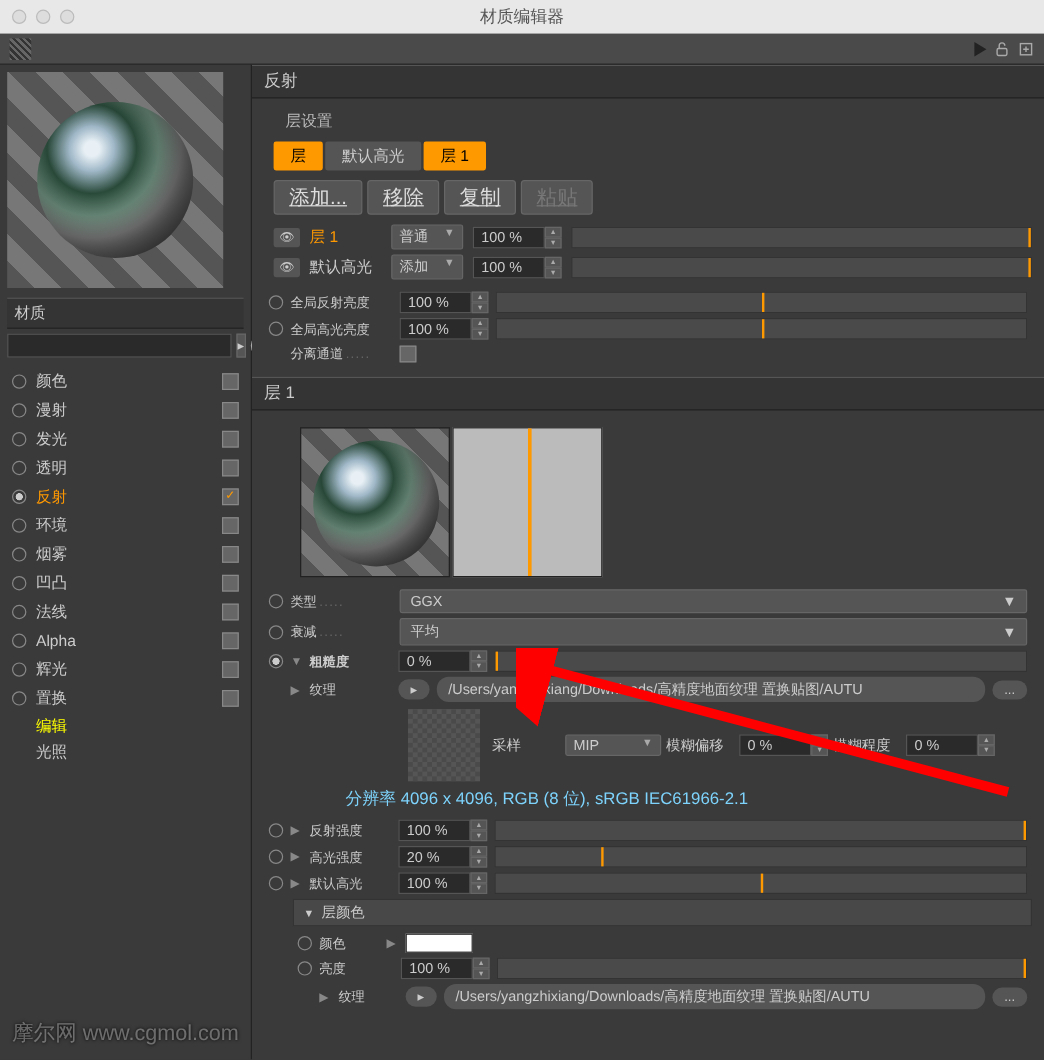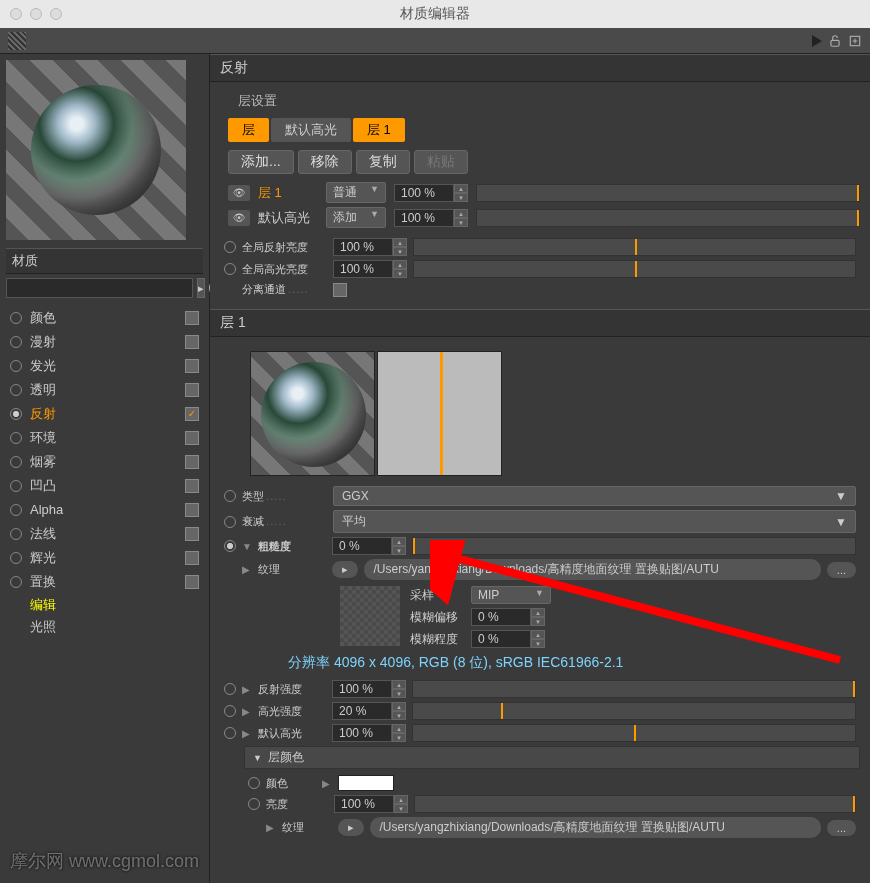--- a/index.html
+++ b/index.html
@@ -40,21 +40,21 @@
 .section-header { background: #343434; padding: 4px 10px; border-top: 1px solid #555; border-bottom: 1px solid #222; font-size: 14px; }
 .section-body { padding: 8px 10px; }
 
 .sub-label { padding: 2px 0 8px 18px; color: #bbb; }
 
 .tab-row { display: flex; gap: 2px; margin-bottom: 8px; margin-left: 8px; }
 .tab { padding: 3px 14px; background: #555; border-radius: 2px; font-size: 13px; cursor: pointer; }
 .tab.active { background: #f90; color: #000; }
 
 .btn-row { display: flex; gap: 4px; margin-bottom: 8px; margin-left: 8px; }
-.btn { padding: 2px 12px; background: #555; border: 1px solid #666; border-radius: 3px; font-size: 14px; color: #ddd; cursor: pointer; }
+.btn { padding: 2px 12px; background: #555; border: 1px solid #666; border-radius: 3px; font-size: 17px; color: #ddd; cursor: pointer; text-decoration: underline; }
 .btn.disabled { color: #777; }
 
 .layer-row { display: flex; align-items: center; gap: 8px; margin-bottom: 4px; margin-left: 8px; }
 .eye-icon { width: 22px; height: 16px; background: #555; border-radius: 2px; display: flex; align-items: center; justify-content: center; font-size: 10px; }
 .layer-name { width: 60px; }
 .layer-name.orange { color: #f90; }
 
 .dropdown { background: #555; border: 1px solid #666; padding: 1px 6px; display: flex; align-items: flex-start; justify-content: space-between; min-width: 60px; border-radius: 2px; font-size: 12px; }
 .dropdown .arrow { font-size: 9px; color: #aaa; }
 
@@ -81,21 +81,21 @@
 .preview-box.sphere-box .sphere2 { width: 105px; height: 105px; border-radius: 50%; position: absolute; top: 10px; left: 10px; background: radial-gradient(circle at 35% 30%, #e8f0f5 5%, #a0b8c8 15%, #2a4a3a 30%, #6a8a7a 45%, #888 60%, #333 100%); box-shadow: inset -12px -12px 25px rgba(0,0,0,0.5); }
 .preview-box.bar-box { background: #bbb; position: relative; }
 .preview-box.bar-box::after { content: ""; position: absolute; left: 62px; top: 0; width: 3px; height: 100%; background: #f90; }
 
 .texture-row { display: flex; align-items: center; gap: 6px; padding: 0 4px; margin-bottom: 4px; }
 .texture-path { flex: 1; background: #555; border-radius: 10px; padding: 2px 10px; font-size: 12px; overflow: hidden; white-space: nowrap; }
 .round-btn { background: #555; border-radius: 10px; padding: 2px 10px; font-size: 11px; }
 
 .tex-detail { display: flex; gap: 10px; margin: 6px 0 6px 120px; }
 .tex-thumb { width: 60px; height: 60px; background: #555; background-image: repeating-conic-gradient(#4a4a4a 0 25%, #555 25% 50%); background-size: 8px 8px; }
-.tex-params { display: flex; flex-direction: column; gap: 4px; }
+.tex-params { display: flex; gap: 4px; }
 .tex-param-row { display: flex; align-items: center; gap: 6px; }
 .tex-param-row .lbl { width: 55px; font-size: 12px; }
 .tex-info { margin-left: 68px; font-size: 14px; color: #7dd3fc; margin-bottom: 8px; }
 
 .collapse-header { background: #484848; padding: 2px 8px; display: flex; align-items: center; gap: 6px; margin: 4px 0 6px 24px; font-size: 12px; border: 1px solid #333; }
 
 .color-swatch { width: 56px; height: 16px; background: #fff; border: 1px solid #222; }
 
 .watermark { position: absolute; bottom: 10px; left: 10px; color: rgba(255,255,255,0.35); font-size: 18px; pointer-events: none; text-shadow: 0 0 3px #000; }
 
@@ -183,26 +183,26 @@
           <div class="label">烟雾</div>
           <div class="check"></div>
         </div>
       <div class="channel-item">
           <div class="radio"></div>
           <div class="label">凹凸</div>
           <div class="check"></div>
         </div>
       <div class="channel-item">
           <div class="radio"></div>
+          <div class="label">法线</div>
+          <div class="check"></div>
+        </div>
+      <div class="channel-item">
+          <div class="radio"></div>
           <div class="label">Alpha</div>
-          <div class="check"></div>
-        </div>
-      <div class="channel-item">
-          <div class="radio"></div>
-          <div class="label">法线</div>
           <div class="check"></div>
         </div>
       <div class="channel-item">
           <div class="radio"></div>
           <div class="label">辉光</div>
           <div class="check"></div>
         </div>
       <div class="channel-item">
           <div class="radio"></div>
           <div class="label">置换</div>

